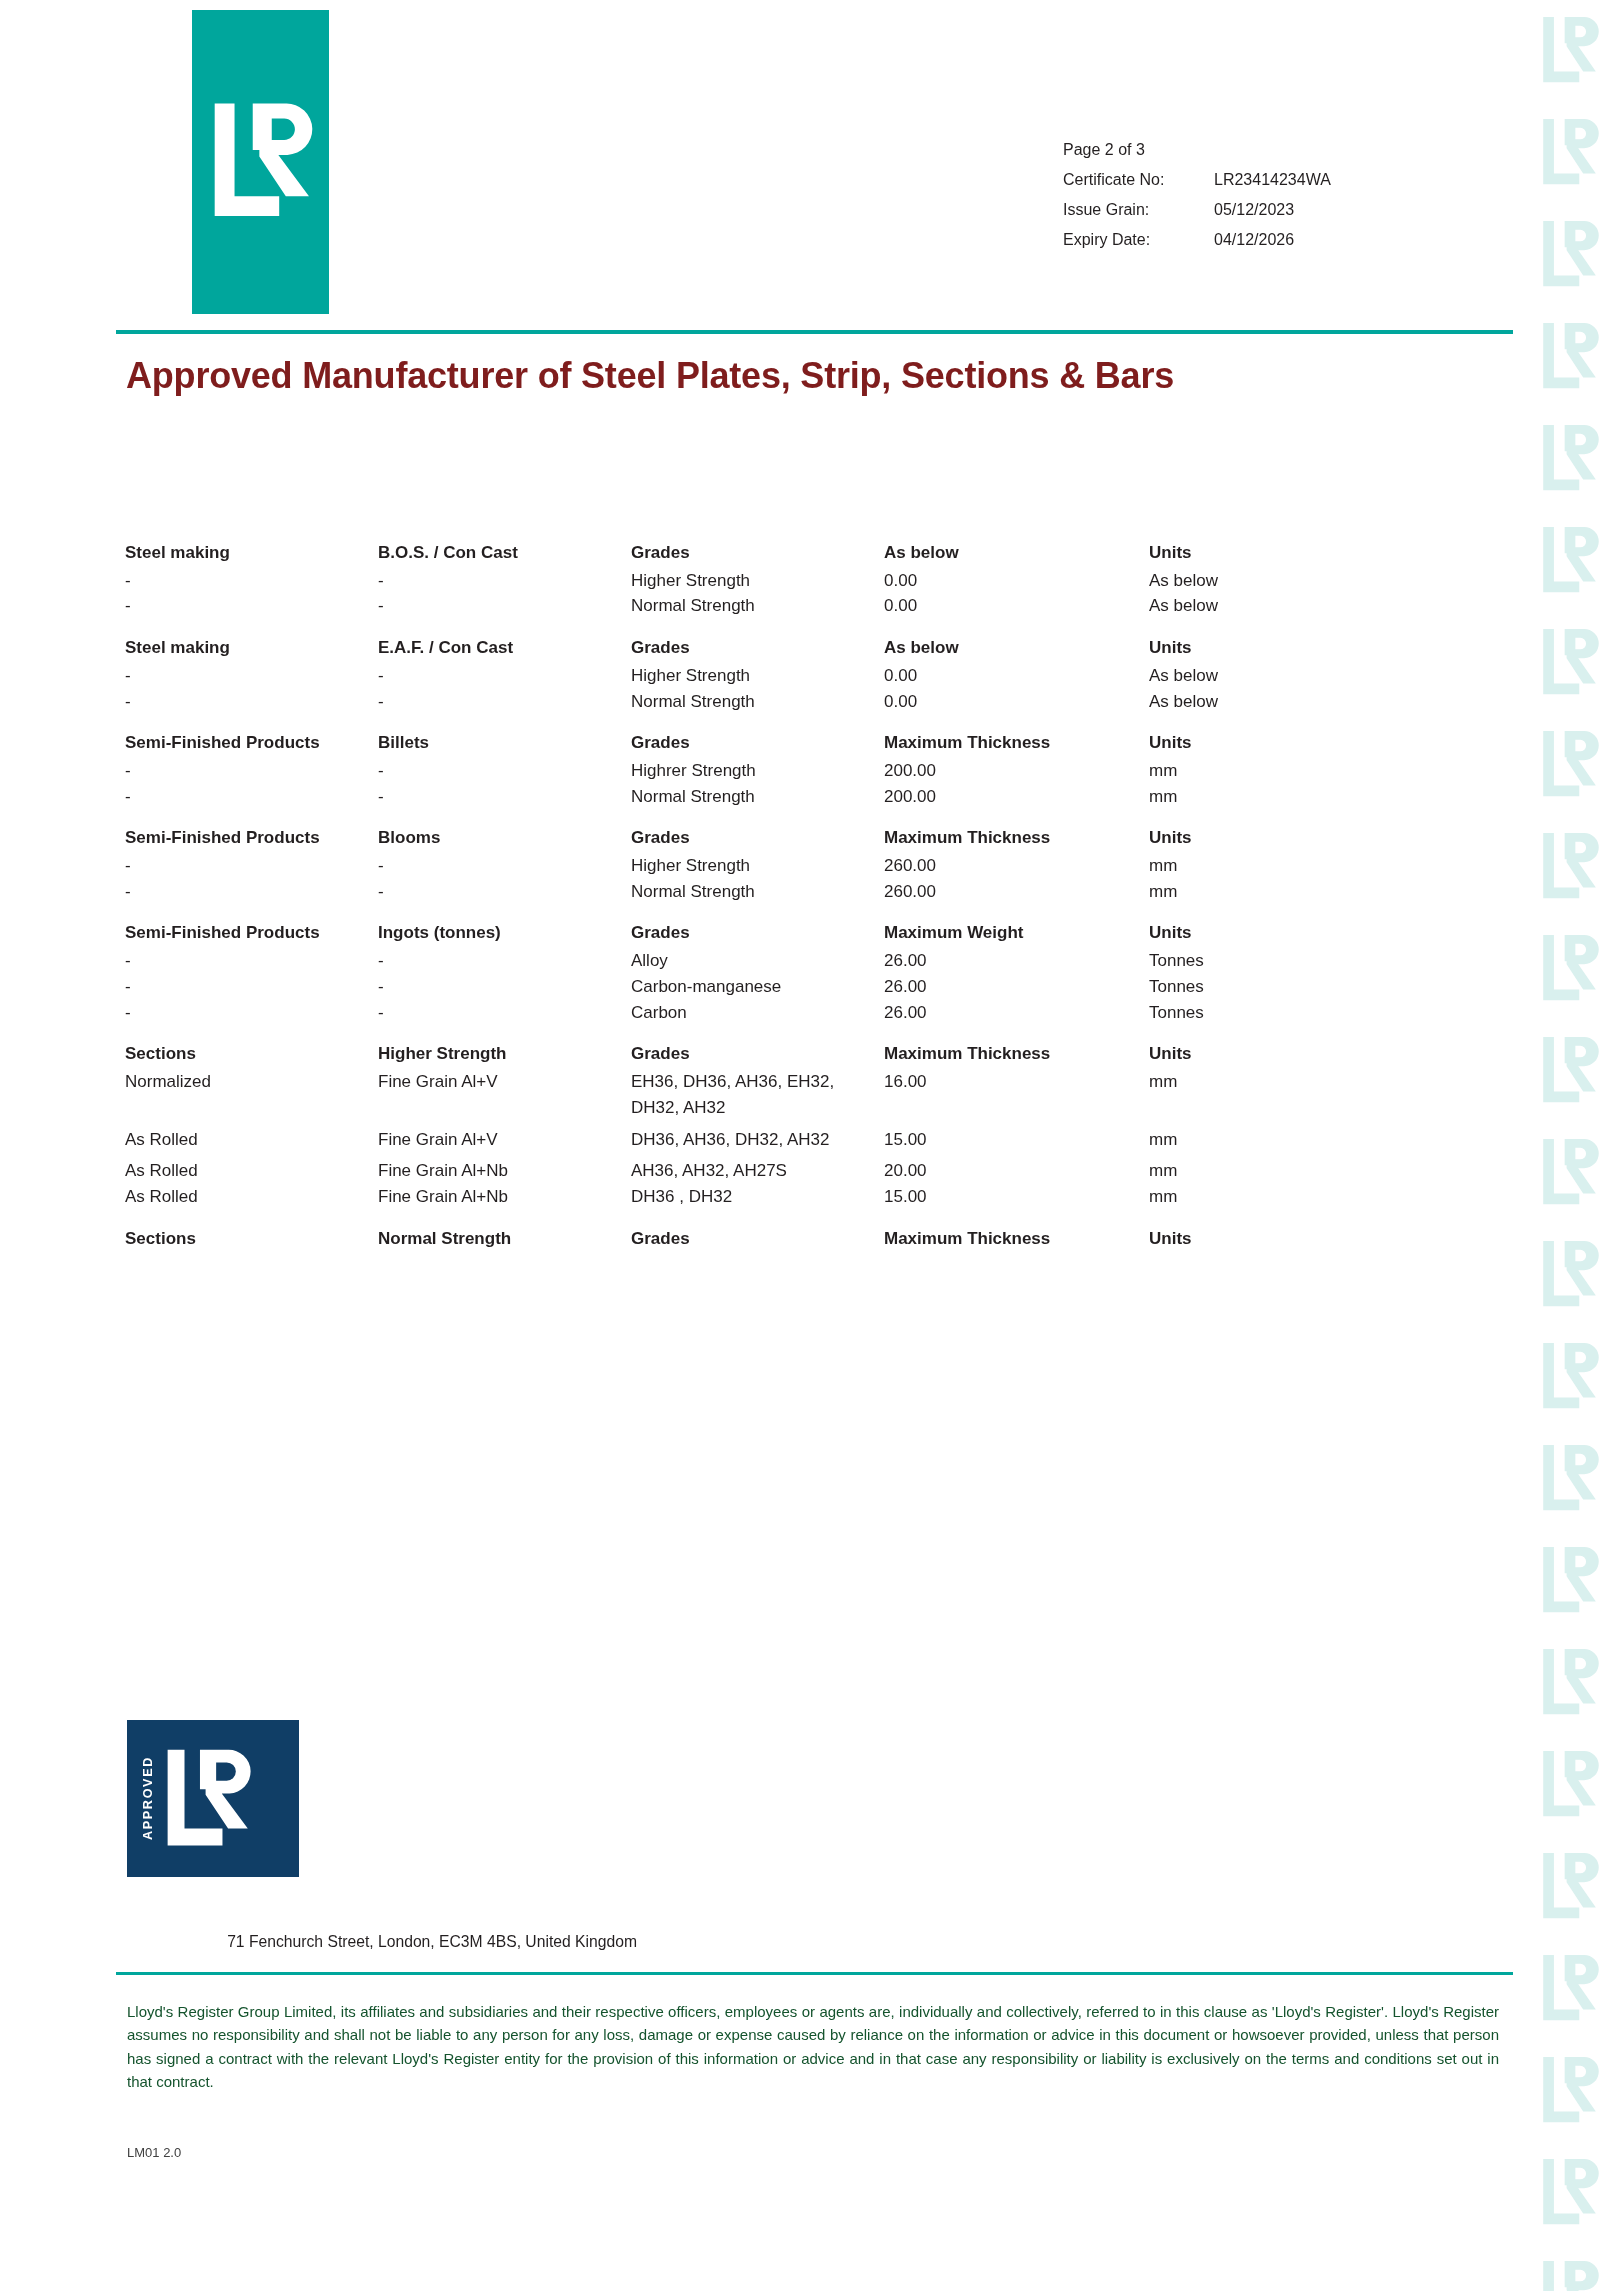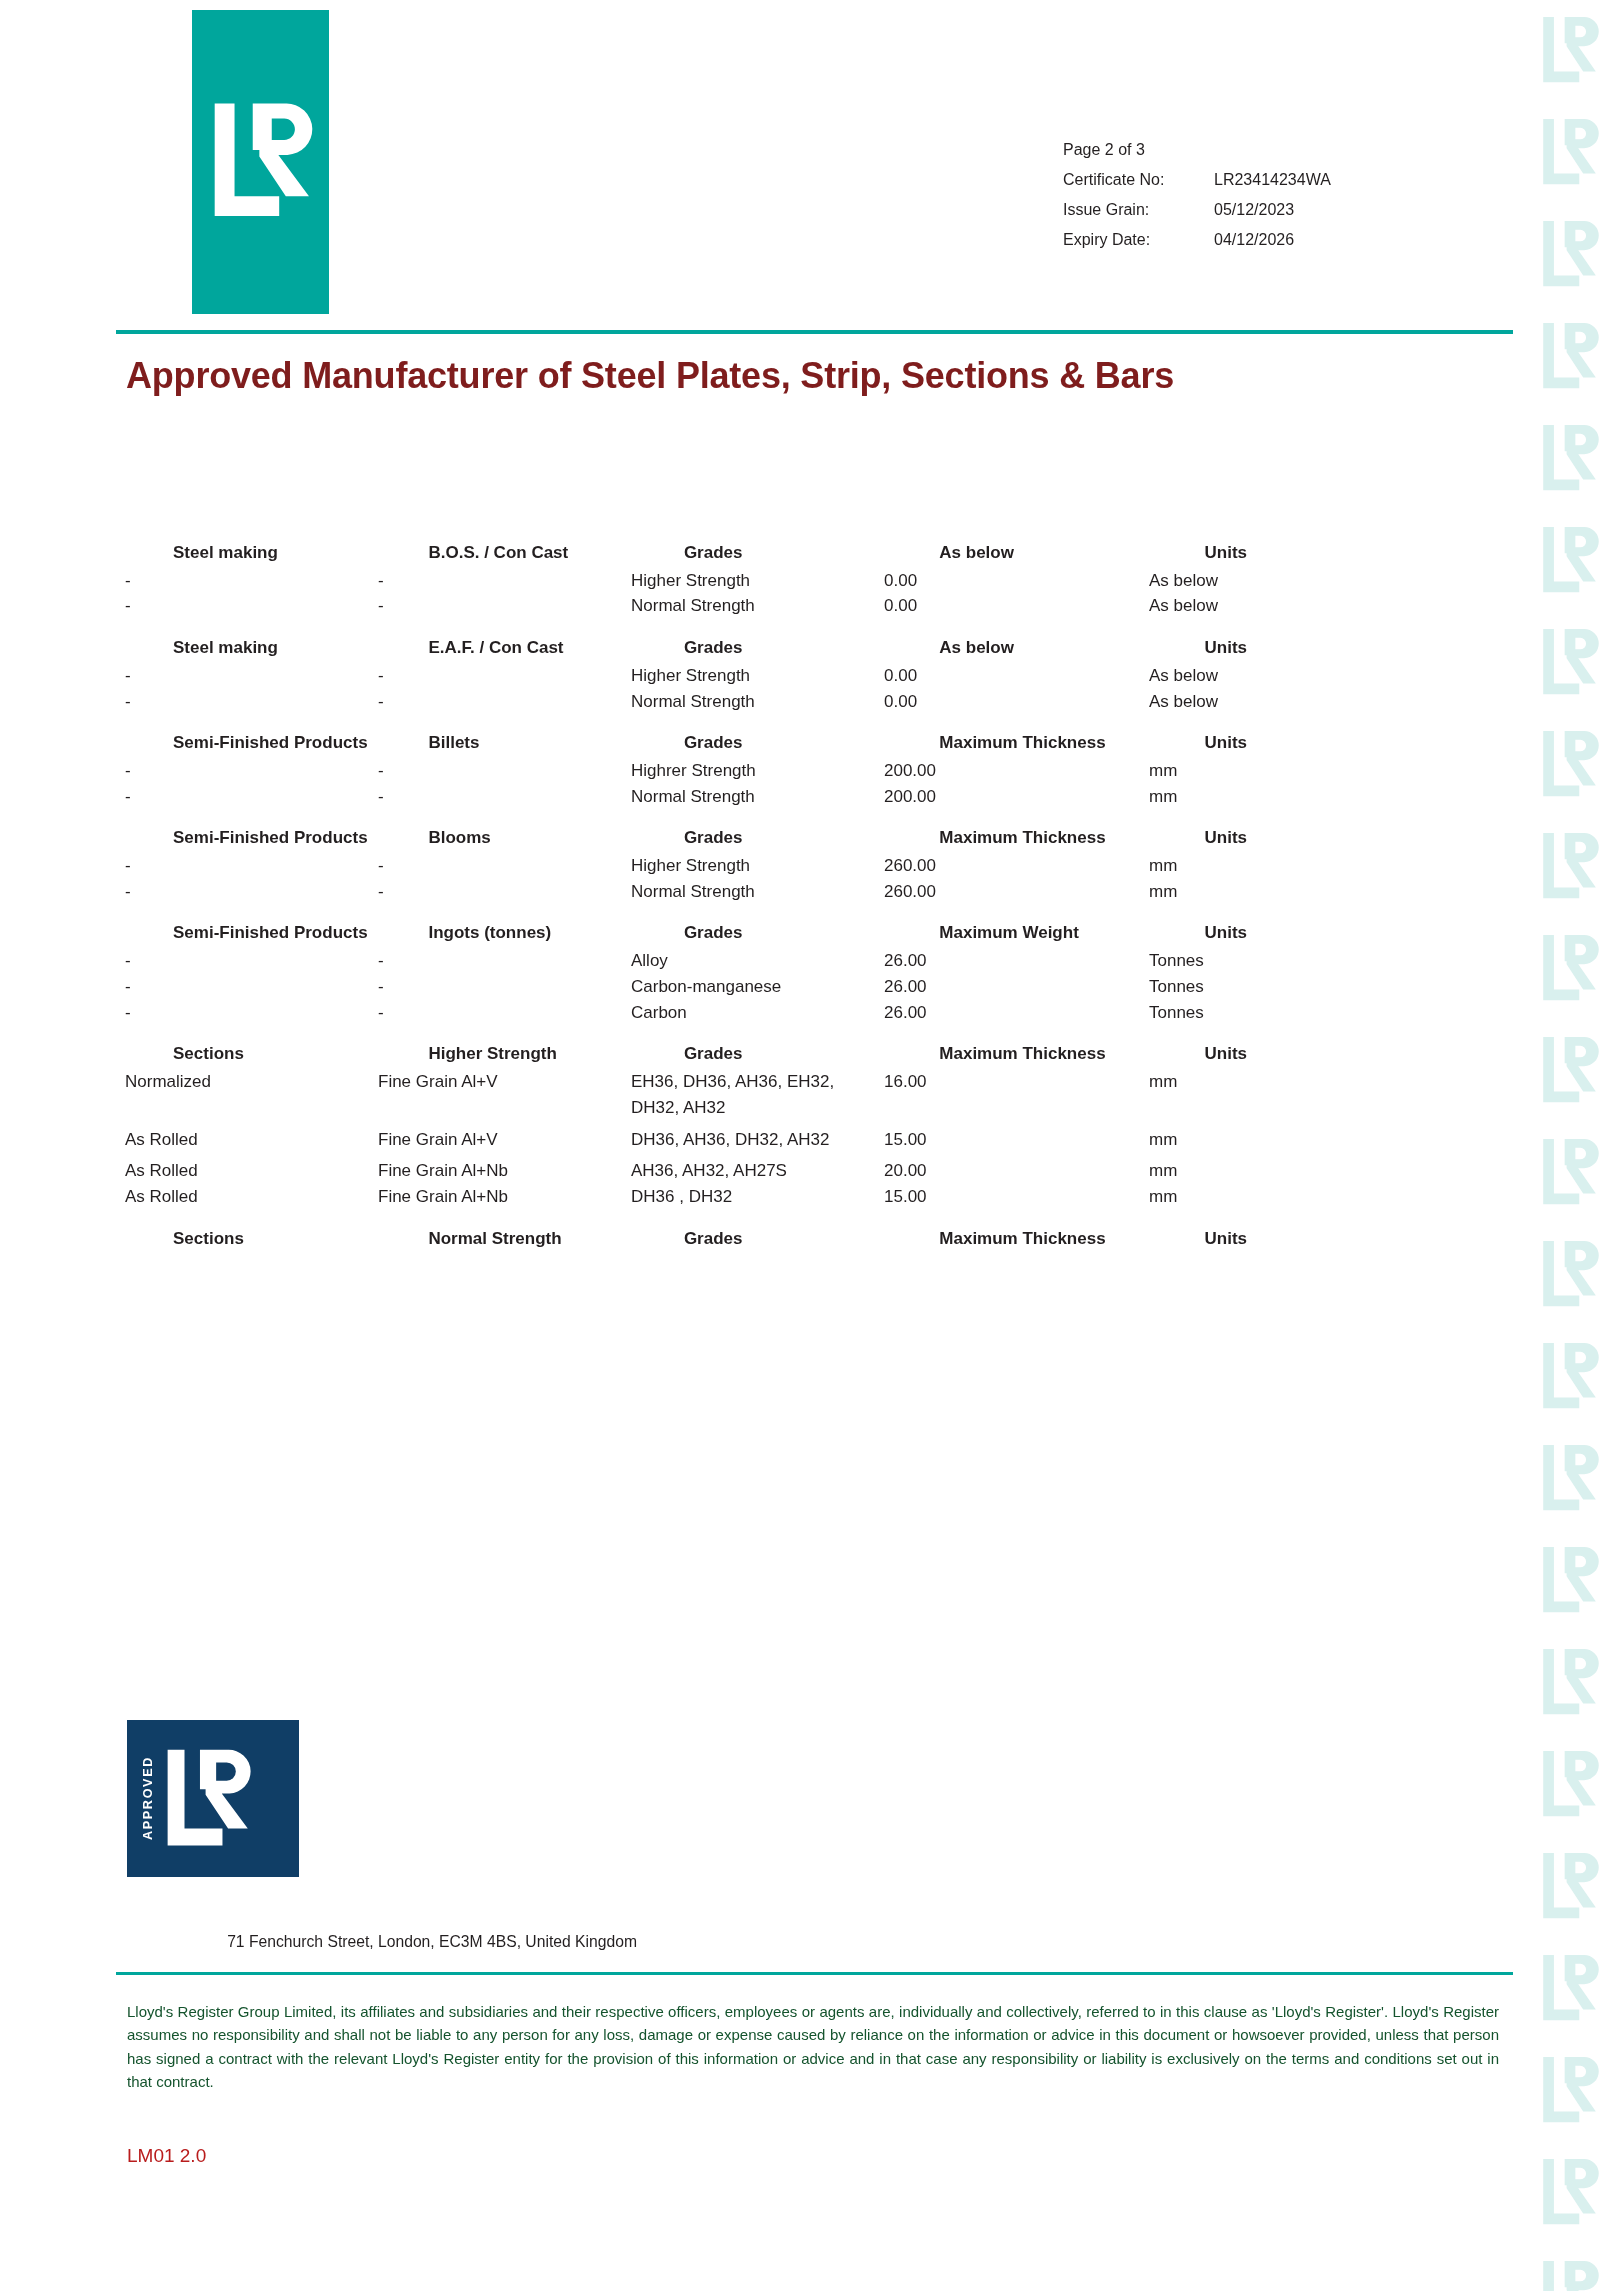--- a/index.html
+++ b/index.html
@@ -99,21 +99,21 @@
     top: 524px;
     width: 1304px;
     font-size: 17px;
     line-height: 1.52;
   }
   .tr {
     display: flex;
     align-items: flex-start;
   }
   .tr.head { font-weight: bold; }
-  .tr.head .c { padding-top: 15.7px; padding-bottom: 2px; margin-left: 48px; }
+  .tr.head .c { padding-top: 15.7px; padding-bottom: 2px; }
   .c { box-sizing: border-box; padding-right: 9.8px; }
   .c0 { width: 253px; }
   .c1 { width: 253px; }
   .c2 { width: 253px; }
   .c3 { width: 265px; }
   .c4 { width: 274px; }
   .spacer-6 { height: 5.9px; }
 
   
   .approved-mark {
@@ -163,22 +163,22 @@
     width: 1372px;
     font-size: 15px;
     line-height: 1.55;
     text-align: justify;
     color: #14532d;
   }
   .docref {
     position: absolute;
     left: 127px;
     top: 2145px;
-    font-size: 19px;
-    color: #b91c1c;
+    font-size: 13px;
+    color: #404040;
   }
 </style>
 </head>
 <body>
 
 <div class="page">
 
   <div class="watermark-strip">
     <div class="wm-item">
       <svg width="63" height="76" viewBox="0 0 64 78" aria-hidden="true">

